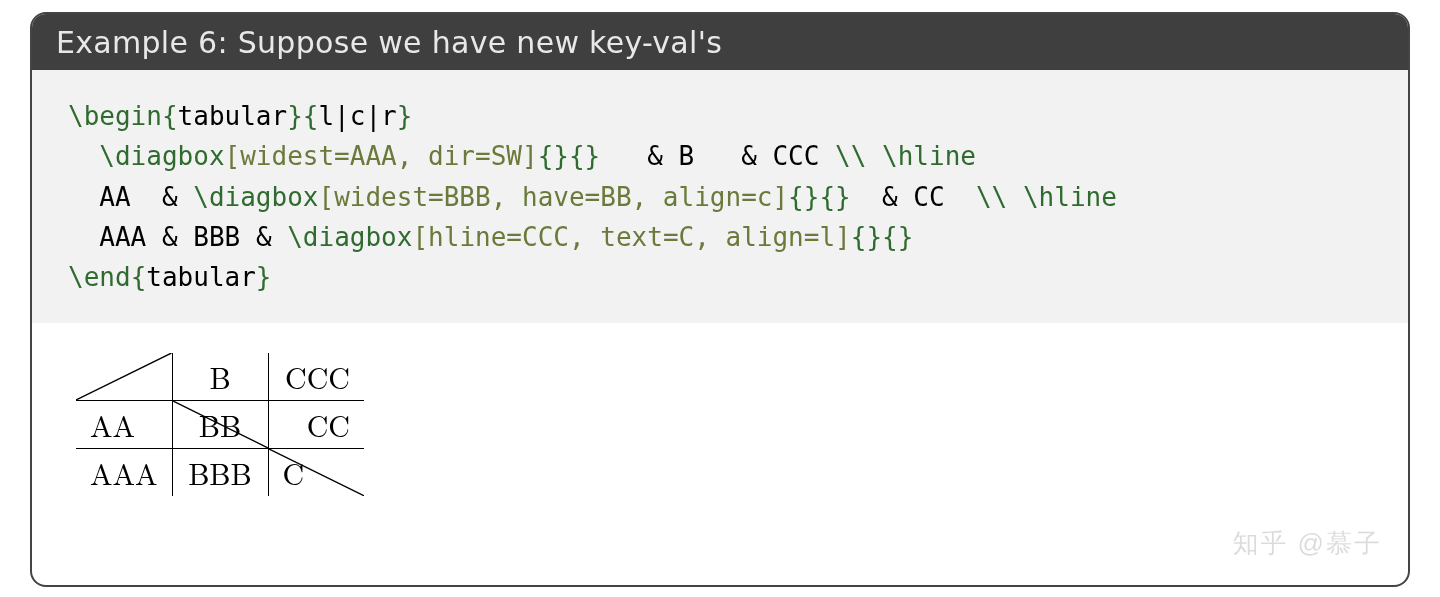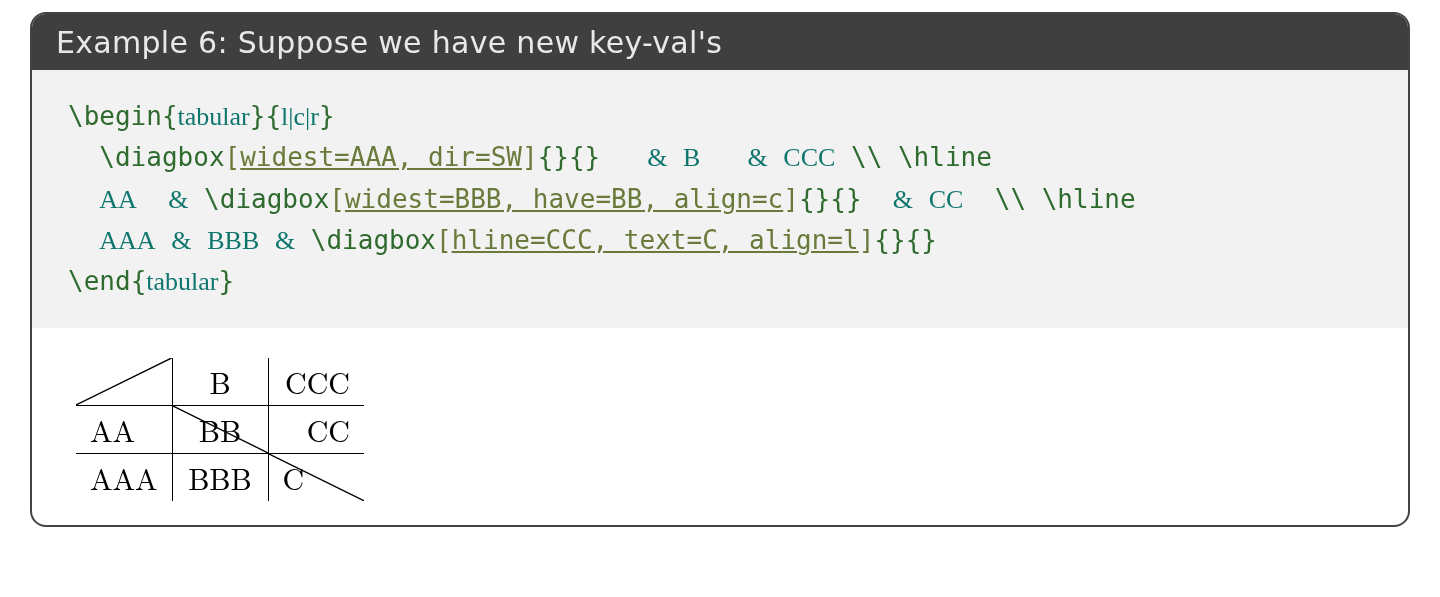--- a/index.html
+++ b/index.html
@@ -9,21 +9,21 @@
     width: 1440px;
     height: 597px;
     background: #fff;
     font-family: sans-serif;
   }
   .frame {
     position: absolute;
     left: 30px;
     top: 12px;
     width: 1380px;
-    height: 515px;
+    height: 575px;
     border: 2px solid #444;
     border-radius: 16px;
     overflow: hidden;
     background: #fff;
   }
   .titlebar {
     background: #3f3f3f;
     color: #e8e8e8;
     height: 56px;
     display: flex;
@@ -39,22 +39,22 @@
     font-family: "DejaVu Sans Mono", "Menlo", "Consolas", monospace;
     font-size: 26px;
     line-height: 1.55;
     color: #111;
     white-space: pre;
     border-bottom: 0;
   }
   .cmd   { color: #2f6b2f; margin-top: 24px; }
   .brkt  { color: #6a7a3a; }
   .brace { color: #2f6b2f; }
-  .argtxt{ color: #0f766e; font-family: Liberation Serif, serif; }
-  .opttxt{ color: #6a7a3a; text-decoration: underline; }
+  .argtxt{ color: #000000; }
+  .opttxt{ color: #6a7a3a; }
 
   .tablewrap {
     padding: 30px 0 0 44px;
   }
   .tex-table {
     border-collapse: collapse;
     font-family: "Latin Modern Roman", "CMU Serif", "Times New Roman", serif;
     font-size: 30px;
   }
   .tex-table td {
@@ -134,13 +134,14 @@
           <svg class="diag-l-line" viewBox="0 0 100 40" preserveAspectRatio="none">
             <line x1="0" y1="0" x2="100" y2="40" stroke="#000" stroke-width="1.2"></line>
           </svg>
           <span style="position:relative">C</span>
         </td>
       </tr>
     </tbody>
       </table>
   </div>
 
+  <div class="watermark">知乎 @慕子</div>
 </div>
 
 </body></html>

